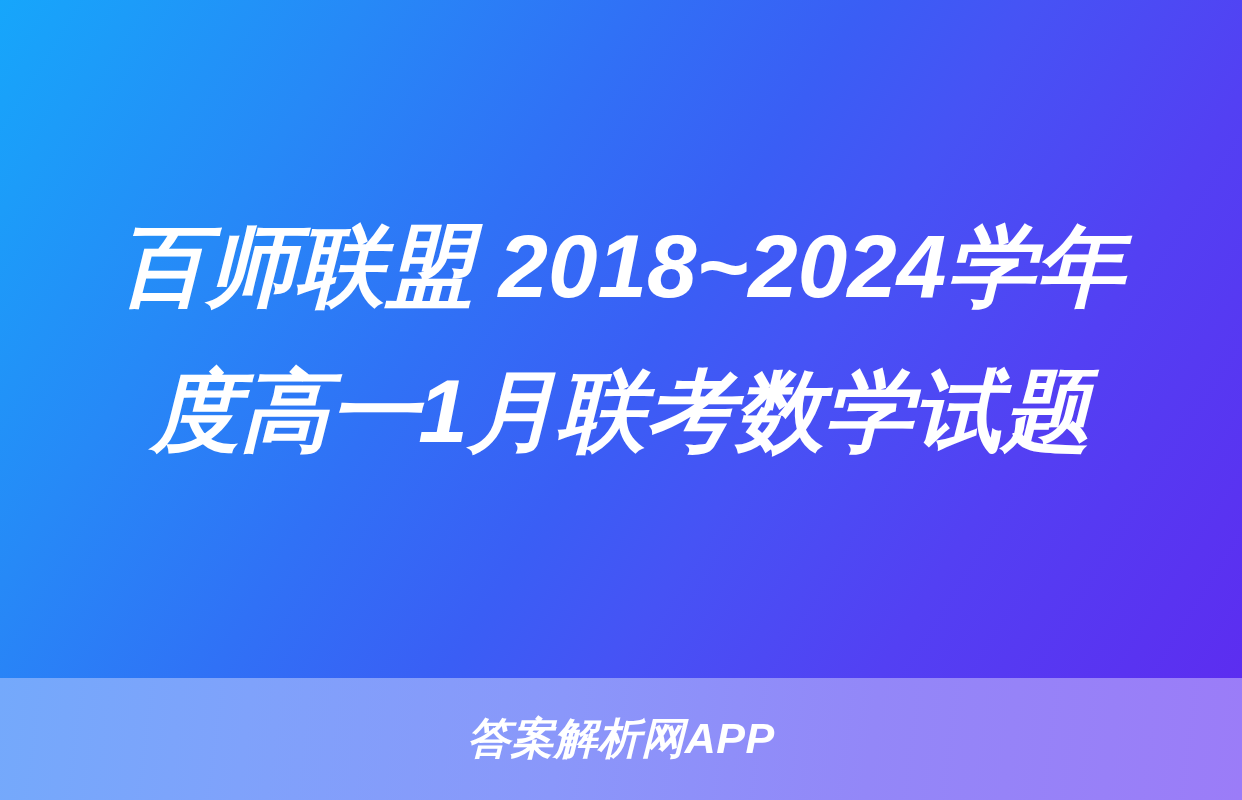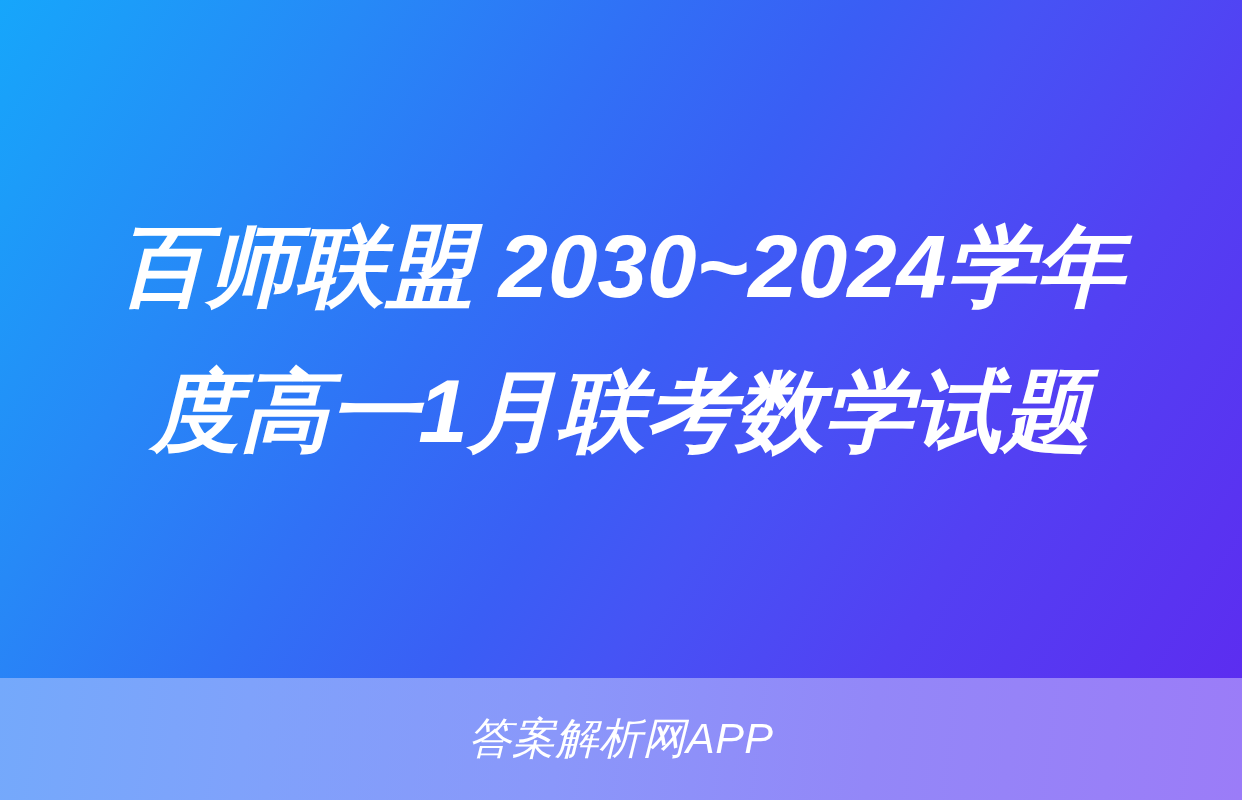--- a/index.html
+++ b/index.html
@@ -85,38 +85,38 @@
     align-items: center;
     justify-content: center;
     overflow: hidden;
   }
 
   .footer-watermark {
     margin: 4px;
     padding: 0 0 2px 0;
     color: #ffffff;
     font-family: "Liberation Sans", "DejaVu Sans", sans-serif;
-    font-weight: 400;
+    font-weight: 700;
     font-style: italic;
     font-size: 43px;
     line-height: 1;
     letter-spacing: 0.5px;
     text-align: center;
     white-space: nowrap;
     -webkit-font-smoothing: antialiased;
   }
 </style>
 </head>
 <body>
 
 <div class="share-card">
 
   <div class="hero">
     <div class="hero-inner">
-      <h1 class="hero-title">百师联盟 2030~2024学年度高一1月联考数学试题</h1>
+      <h1 class="hero-title">百师联盟 2018~2024学年度高一1月联考数学试题</h1>
     </div>
   </div>
 
   <div class="footer-band">
     <div class="footer-watermark">答案解析网APP</div>
   </div>
 
 </div>
 
 </body></html>

